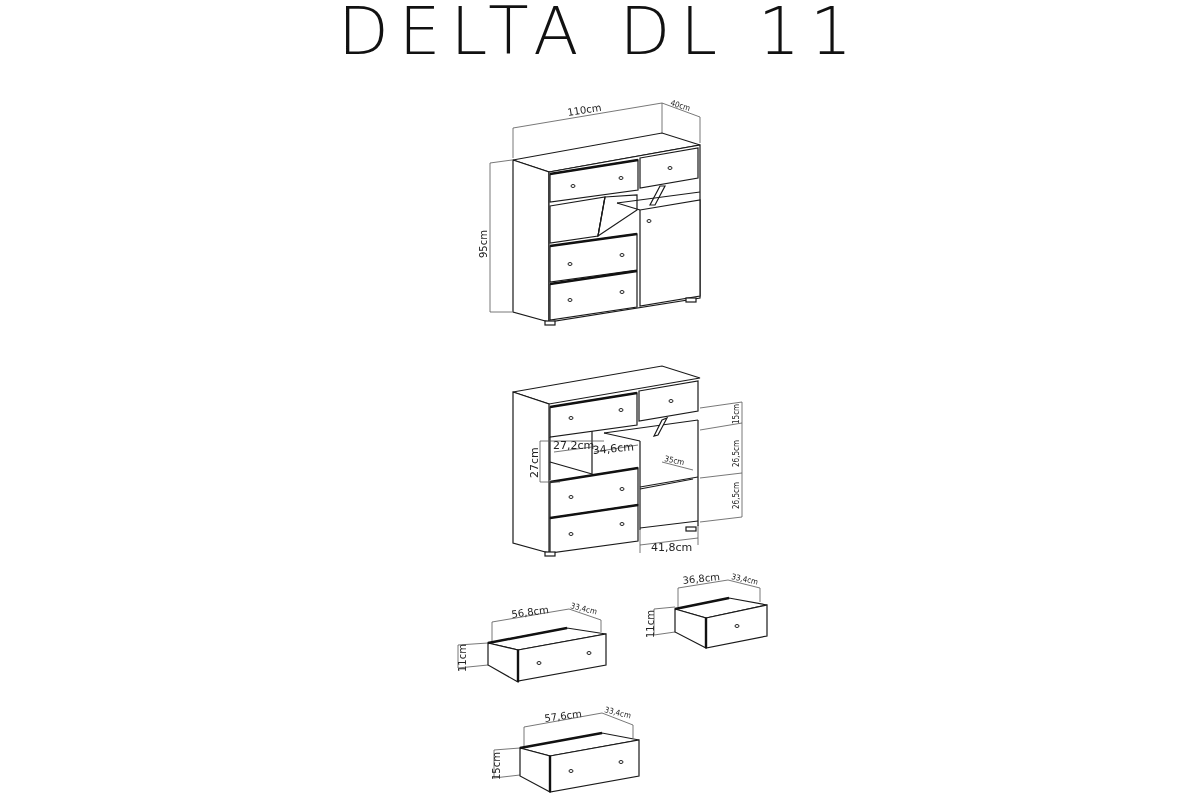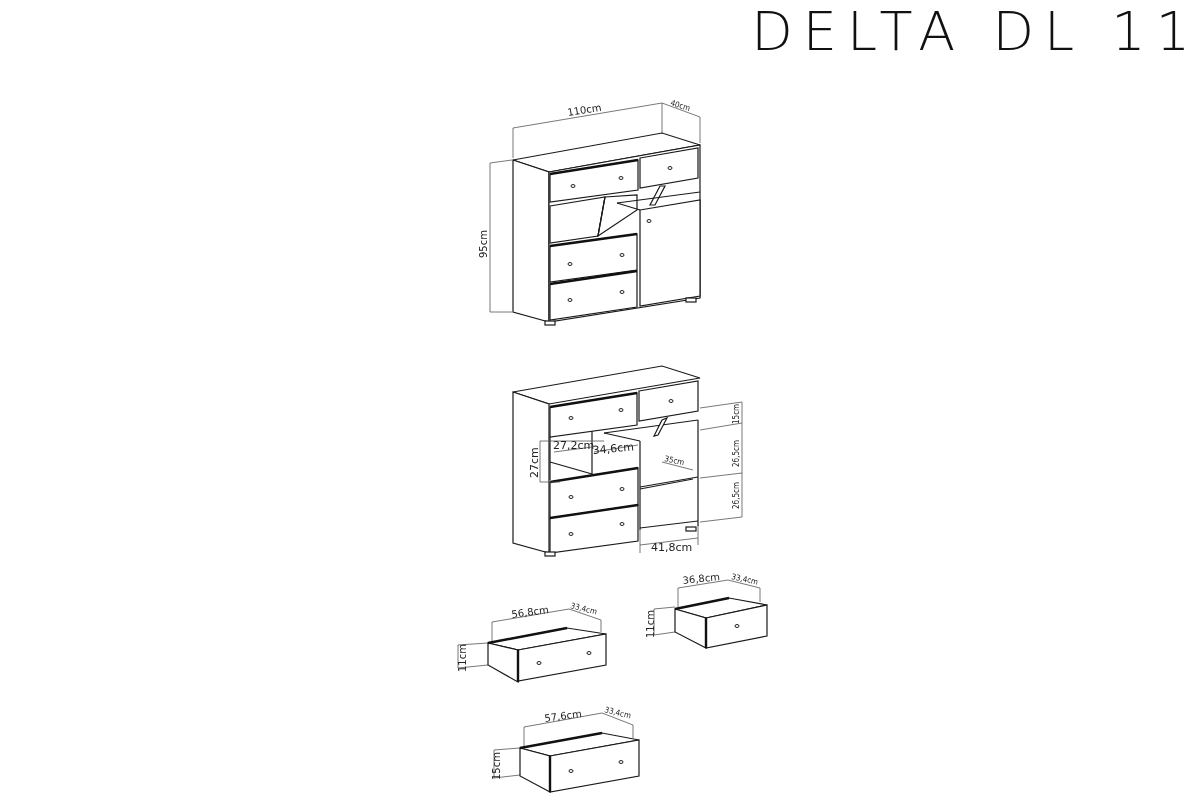--- a/index.html
+++ b/index.html
@@ -1,19 +1,19 @@
 <!DOCTYPE html>
 <html><head>
 <meta charset="utf-8">
 <style>
   html, body { margin: 0; padding: 0; background: #ffffff; }
   body { width: 1200px; height: 800px; position: relative; overflow: hidden; font-family: "DejaVu Sans", sans-serif; }
   .title {
-    position: absolute; left: 0; top: 2px; width: 1200px; text-align: right;
-    font-family: "DejaVu Sans", sans-serif; font-weight: 200; font-size: 54px;
+    position: absolute; left: 0; top: 2px; width: 1200px; text-align: center;
+    font-family: "DejaVu Sans", sans-serif; font-weight: 200; font-size: 66px;
     letter-spacing: 10px; color: #111; line-height: 60px;
   }
   svg.drawing { position: absolute; left: 0; top: 0; }
   .ln { stroke: #1a1a1a; stroke-width: 1.2; fill: none; }
   .thick { stroke: #111; stroke-width: 2.4; fill: none; }
   .dim { stroke: #555; stroke-width: 0.8; fill: none; }
   .face { fill: #fff; stroke: #1a1a1a; stroke-width: 1.2; }
   .knob { fill: #fff; stroke: #222; stroke-width: 1; }
   .lbl { font-family: "DejaVu Sans", sans-serif; font-size: 10px; fill: #222; }
   .lbl-sm { font-family: "DejaVu Sans Condensed", "DejaVu Sans", sans-serif; font-size: 8px; fill: #222; }

